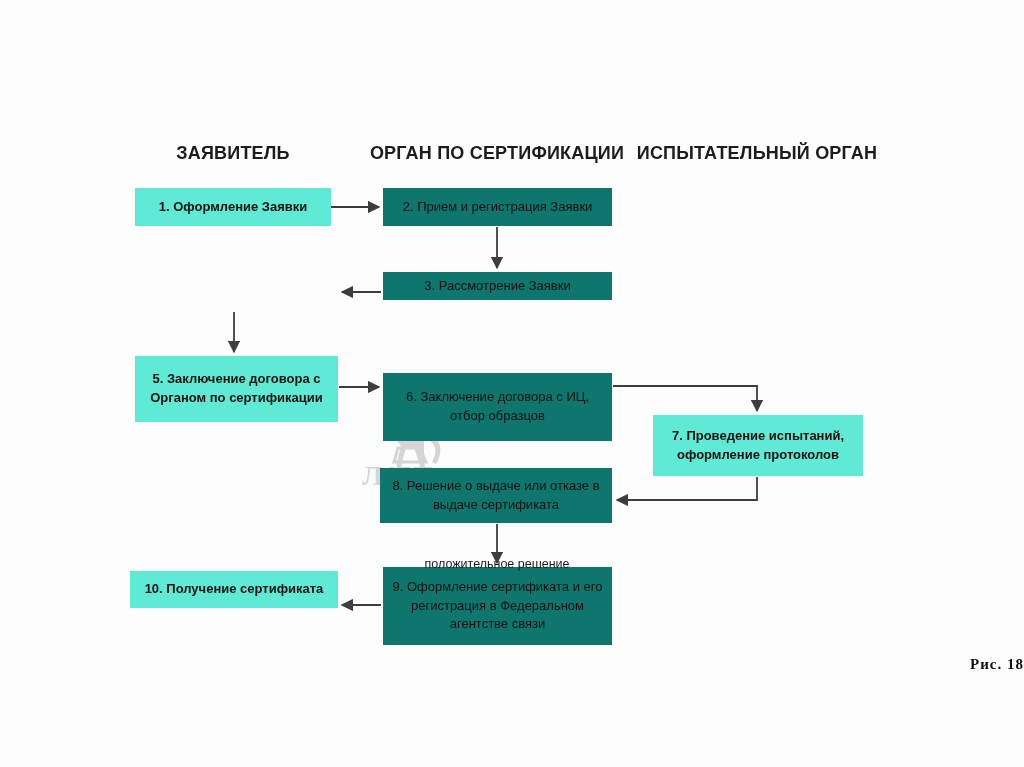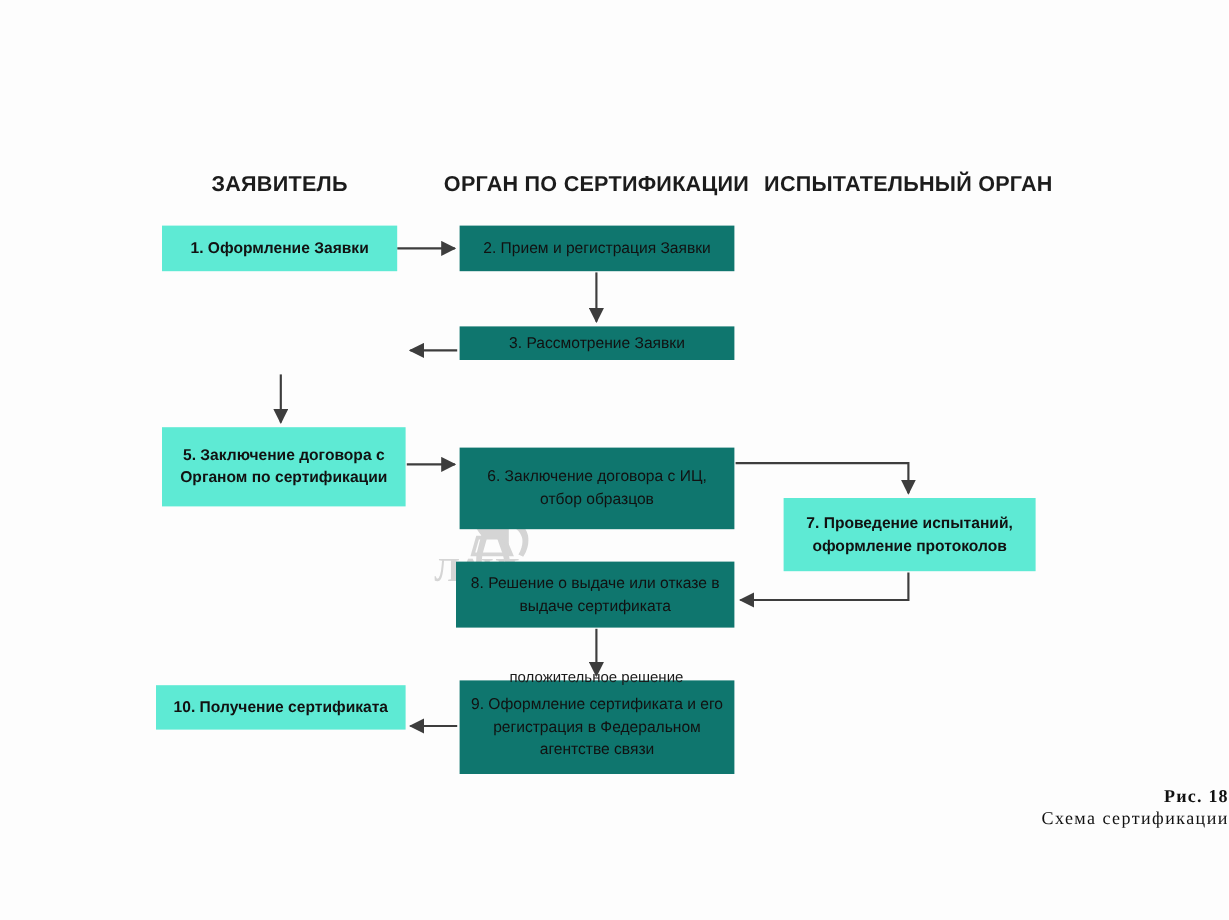--- a/index.html
+++ b/index.html
@@ -157,16 +157,15 @@
   <div class="box light" style="left:383px; top:354px; width:229px; height:68px;margin-top:19px;">6. Заключение договора с ИЦ, отбор образцов</div>
   <div class="box dark" style="left:653px; top:415px; width:210px; height:61px;text-align:center;">7. Проведение испытаний, оформление протоколов</div>
   <div class="box light" style="left:380px; top:468px; width:232px; height:55px;">8. Решение о выдаче или отказе в выдаче сертификата</div>
   <div class="box light" style="left:383px; top:567px; width:229px; height:78px;">9. Оформление сертификата и его регистрация в Федеральном агентстве связи</div>
   <div class="box dark" style="left:130px; top:571px; width:208px; height:37px;">10. Получение сертификата</div>
 
   <div class="edge-label" style="left:497px; top:537px;">положительное решение</div>
 
   <div id="fig-caption" style="top:656px;">
     <span class="fig-num">Рис. 18</span>
-    <span class="fig-title">Схема сертификации</span>
   </div>
 
 </div>
 
 </body></html>

